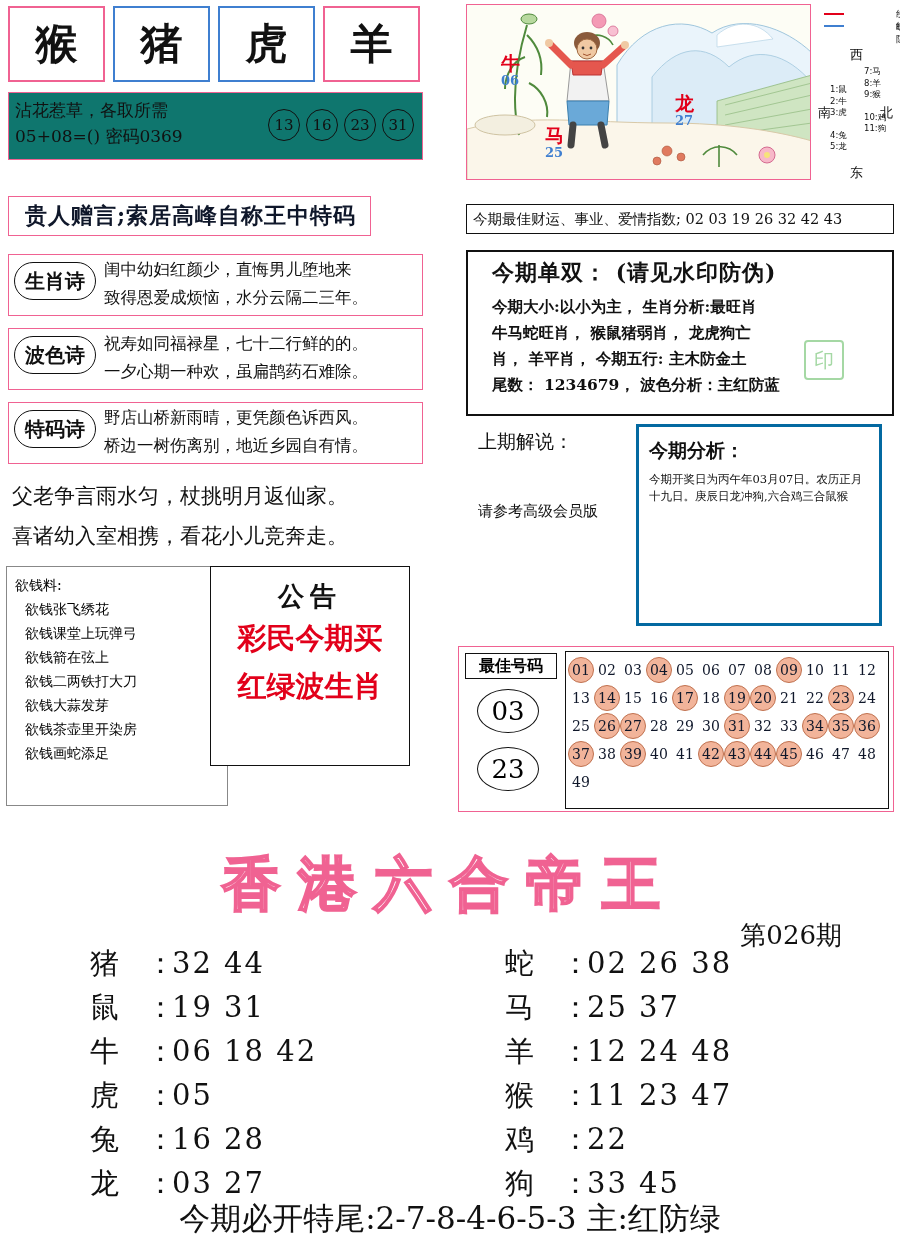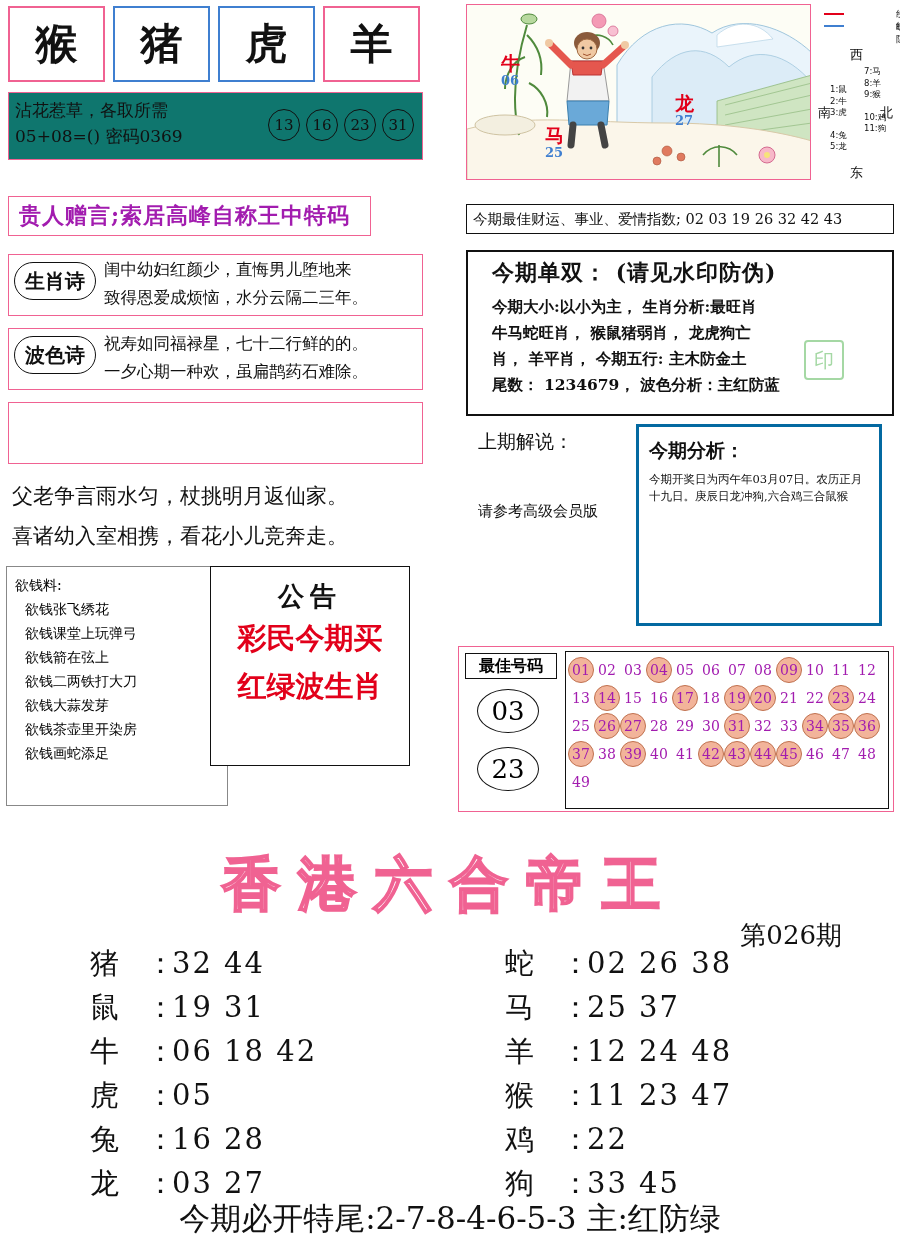--- a/index.html
+++ b/index.html
@@ -36,23 +36,23 @@
   .circ {
     width:32px; height:32px; border-radius:50%; border:1.5px solid #111;
     display:flex; align-items:center; justify-content:center;
     font-size:15px; font-family:"DejaVu Serif","Liberation Serif",serif; color:#111;
   }
 
   
   .red-banner {
     position:absolute; left:8px; top:196px; width:363px; height:40px;
     border:1px solid #f06292; background:#fff;
-    display:flex; align-items:center; padding-left:10px;
-    font-family:"DejaVu Serif","Liberation Serif",serif;
-    font-size:22px; font-weight:bold; color:#a21caf; letter-spacing:1px;
+    display:flex; align-items:center; padding-left:16px;
+    font-family:"DejaVu Serif","Liberation Serif",serif;
+    font-size:22px; font-weight:bold; color:#0f172a; letter-spacing:1px;
   }
 
   
   .poem { position:absolute; left:8px; width:415px; height:58px; }
   .poem .tag {
     position:absolute; left:6px; top:8px; width:82px; height:38px;
     border:1.5px solid #111; border-radius:19px; background:#fff;
     display:flex; align-items:center; justify-content:center;
     font-family:"DejaVu Serif","Liberation Serif",serif;
     font-size:20px; font-weight:bold; color:#111;
@@ -164,21 +164,21 @@
   }
   .bc1 { top:42px; }
   .bc2 { top:100px; }
   .grid-wrap {
     position:absolute; left:106px; top:4px; width:324px; height:158px;
     border:1px solid #111; padding:4px 2px;
   }
   .num-grid { display:flex; flex-wrap:wrap; width:316px; }
   .num-cell {
     width:26px; height:26px; margin:1px 0; display:flex; align-items:center; justify-content:center;
-    font-family:"DejaVu Serif","Liberation Serif",serif; font-size:14px; color:#a21caf;
+    font-family:"DejaVu Serif","Liberation Serif",serif; font-size:14px; color:#0f172a;
   }
   .num-cell.hl { background:#f2b49a; border-radius:50%; border:1px solid #c0714f; }
 
   
   .big-title {
     position:absolute; left:0; top:846px; width:900px; text-align:center;
     font-family:"DejaVu Serif","Liberation Serif",serif;
     font-size:58px; font-weight:bold; letter-spacing:18px;
     color:#fff; -webkit-text-stroke:2px #f06292;
     text-shadow: 0 0 1px #f06292;
@@ -247,20 +247,27 @@
   <div class="poem-frame" style="top:328px; height:62px;"></div>
   <div class="poem" style="top:328px;">
     <div class="tag">波色诗</div>
     <div class="lines">
       <div>祝寿如同福禄星，七十二行鲜的的。</div>
       <div>一夕心期一种欢，虽扁鹊药石难除。</div>
     </div>
   </div>
 
   <div class="poem-frame" style="top:402px; height:62px;"></div>
+  <div class="poem" style="top:402px;">
+    <div class="tag">特码诗</div>
+    <div class="lines">
+      <div>野店山桥新雨晴，更凭颜色诉西风。</div>
+      <div>桥边一树伤离别，地近乡园自有情。</div>
+    </div>
+  </div>
 
   <div class="couplet">
     <div>父老争言雨水匀，杖挑明月返仙家。</div>
     <div>喜诸幼入室相携，看花小儿竞奔走。</div>
   </div>
 
   <div class="money-box">
     <div class="money-title">欲钱料:</div>
     <div class="money-item">欲钱张飞绣花</div>
     <div class="money-item">欲钱课堂上玩弹弓</div>

